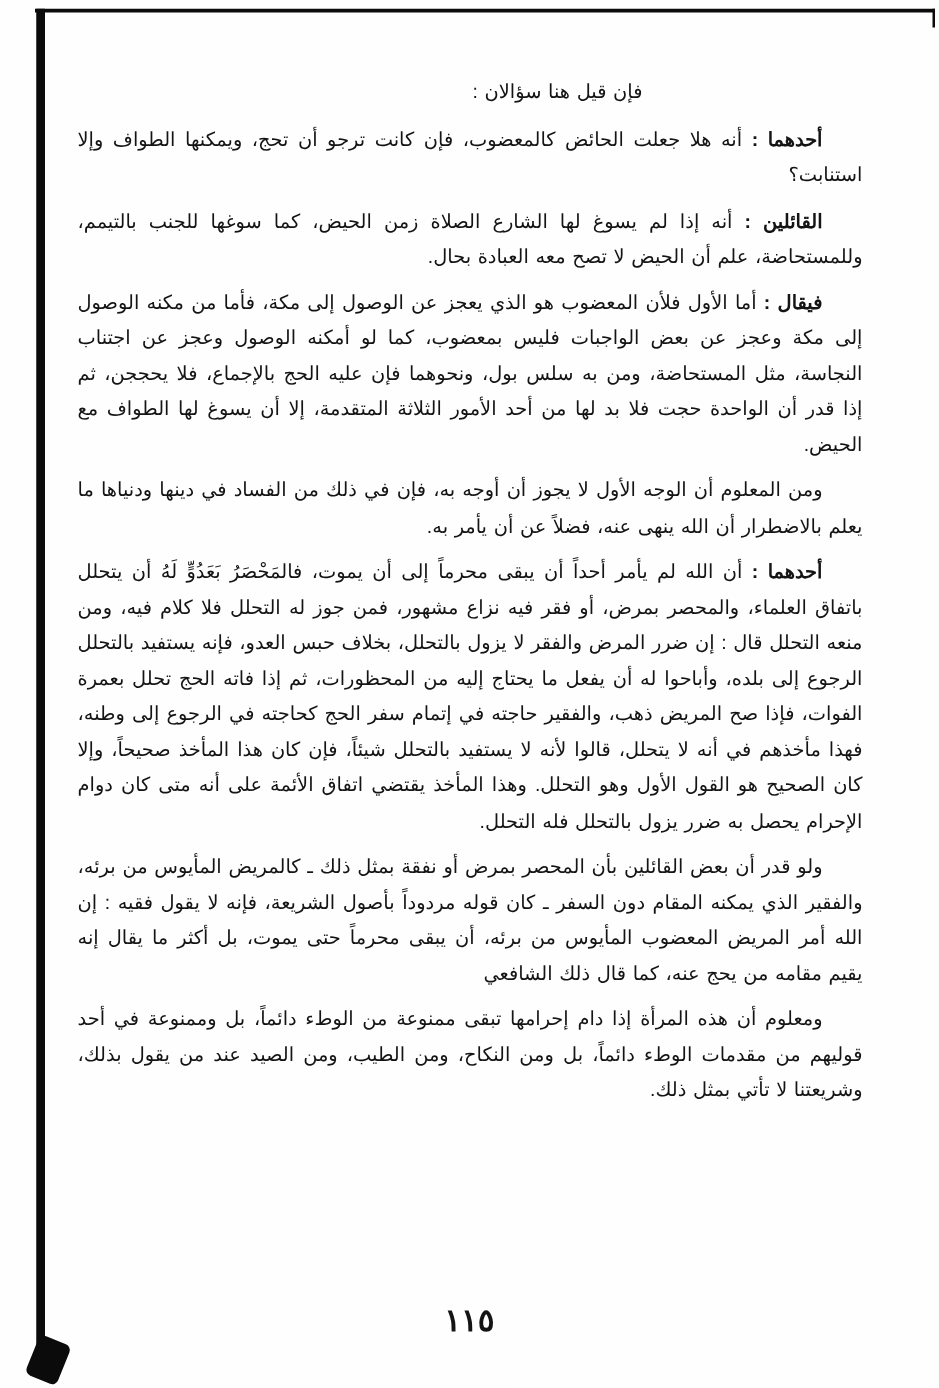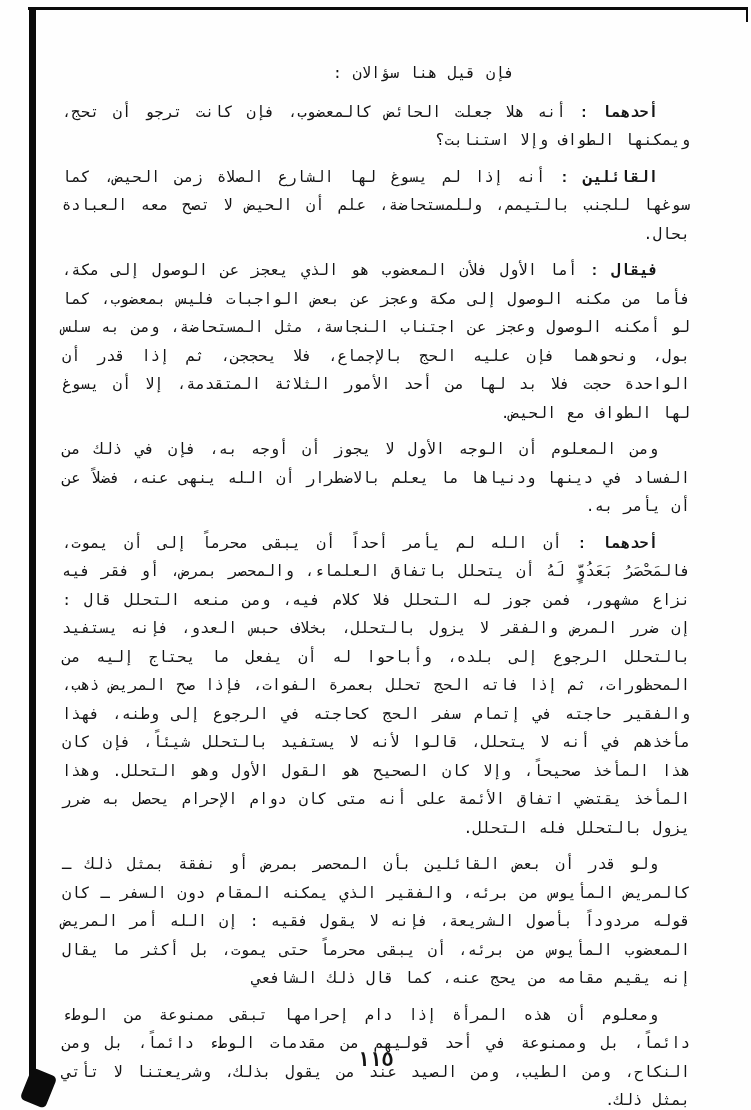--- a/index.html
+++ b/index.html
@@ -5,21 +5,21 @@
   * { margin: 0; padding: 0; box-sizing: border-box; }
   html, body { background: #ffffff; }
   .page {
     position: relative;
     width: 751px;
     height: 1110px;
     margin: 0 auto;
     background: #fefefdf5;
     background-color: #fefefe;
     overflow: hidden;
-    font-family: Liberation Mono, monospace;
+    font-family: Liberation Sans, sans-serif;
     color: #141414;
   }
   
   .scan-top {
     position: absolute; top: 7px; left: 28px; right: 3px; height: 3px;
     background: #0b0b0b;
   }
   .scan-right-tick {
     position: absolute; top: 7px; right: 3px; width: 2px; height: 15px;
     background: #0b0b0b;
@@ -43,21 +43,21 @@
     word-spacing: 1px;
   }
   .para { text-indent: 32px; margin-bottom: 8px; }
   .para.intro { text-indent: 176px; margin-bottom: 10px; }
   .lead { font-weight: bold; }
   .page-number {
     position: absolute;
     bottom: 38px; left: 0; right: 0;
     text-align: center;
     direction: rtl;
-    font-size: 20px;
+    font-size: 25px;
     font-weight: bold;
     letter-spacing: 3px;
     color: #141414;
   }
 </style>
 </head>
 <body>
 
 <div class="page">
 

